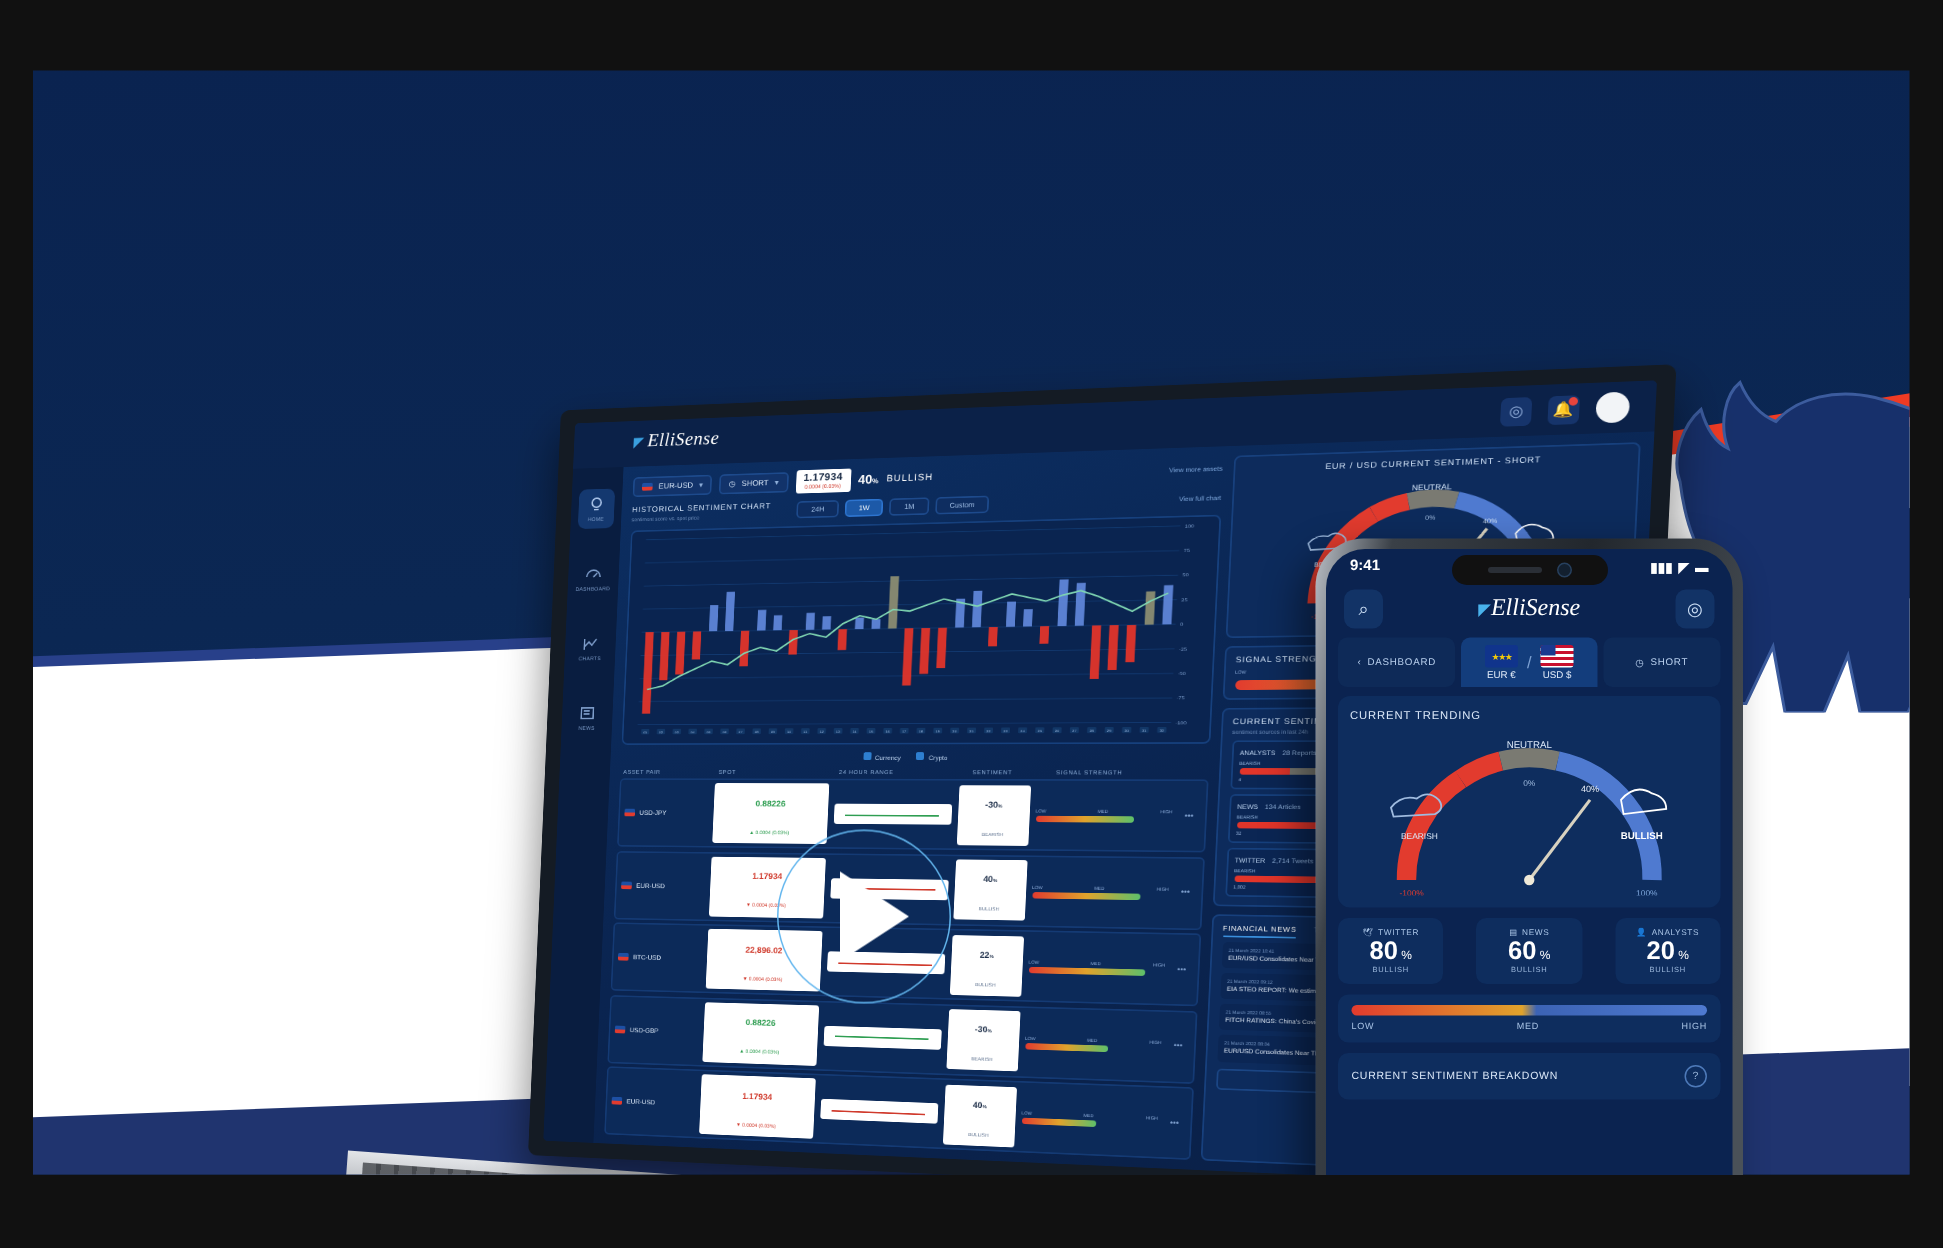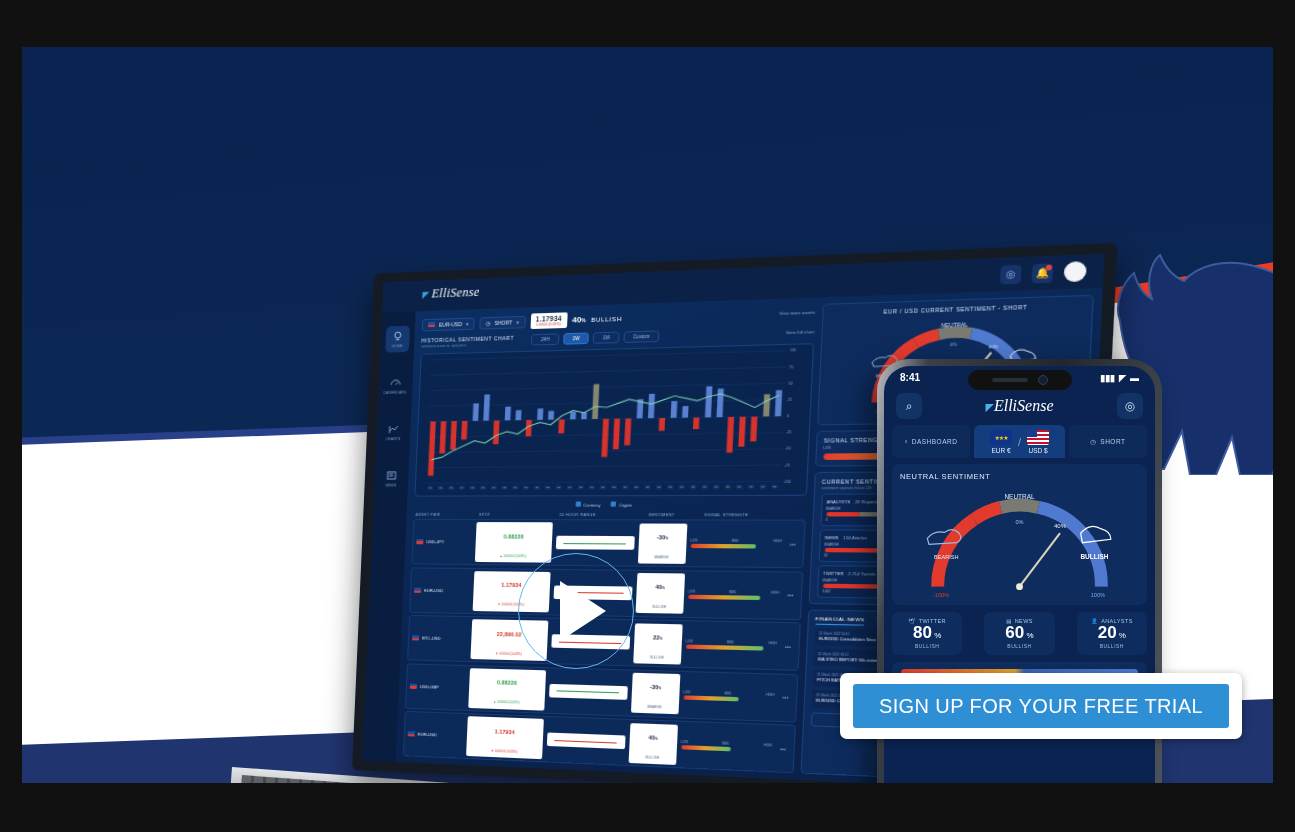--- a/index.html
+++ b/index.html
@@ -682,21 +682,21 @@
       </div>
     </div>
 
     <div class="phone">
       <div class="ph-screen">
         <div class="notch">
           <span class="spk"></span>
           <span class="cam"></span>
         </div>
         <div class="ph-status">
-          <span>8:41</span>
+          <span>9:41</span>
           <span class="right">
             <span>▮▮▮</span>
             <span>◤</span>
             <span>▬</span>
           </span>
         </div>
 
         <div class="ph-head">
           <div class="ph-ico">⌕</div>
           <div class="ph-logo"><span class="m">◤</span><span>ElliSense</span></div>
@@ -723,21 +723,21 @@
               <span class="lbl">USD $</span>
             </div>
           </div>
           <div class="nav-pill">
             <span>◷</span>
             <span>SHORT</span>
           </div>
         </div>
 
         <div class="ph-card">
-          <h4>NEUTRAL SENTIMENT</h4>
+          <h4>CURRENT TRENDING</h4>
           <div class="ph-gauge">
             <svg viewBox="0 0 250 130">
               <path d="M30 118 A92 92 0 0 1 72 40" stroke="#e23b2e" stroke-width="15" fill="none"></path>
               <path d="M72 40 A92 92 0 0 1 103 26" stroke="#e23b2e" stroke-width="15" fill="none"></path>
               <path d="M103 26 A92 92 0 0 1 147 26" stroke="#7a7a72" stroke-width="15" fill="none"></path>
               <path d="M147 26 A92 92 0 0 1 220 118" stroke="#4f7ad0" stroke-width="15" fill="none"></path>
               <line x1="125" y1="118" x2="172" y2="56" stroke="#d8d2c0" stroke-width="2.4"></line>
               <circle cx="125" cy="118" r="4" fill="#efe9d8"></circle>
               <text x="125" y="16" font-size="7.5" fill="#dce9f9" text-anchor="middle" font-family="Liberation Sans">NEUTRAL</text>
               <text x="125" y="45" font-size="6.5" fill="#9fbbdf" text-anchor="middle" font-family="Liberation Sans">0%</text>
@@ -792,18 +792,15 @@
           <span>CURRENT SENTIMENT BREAKDOWN</span>
           <span class="qmark">?</span>
         </div>
       </div>
     </div>
 
     <div class="play">
         <i></i>
       </div>
 
-    <div class="cta-ring">
-      <div class="cta-btn">SIGN UP FOR YOUR FREE TRIAL</div>
-    </div>
 
   </div>
 </div>
 
 </body></html>

